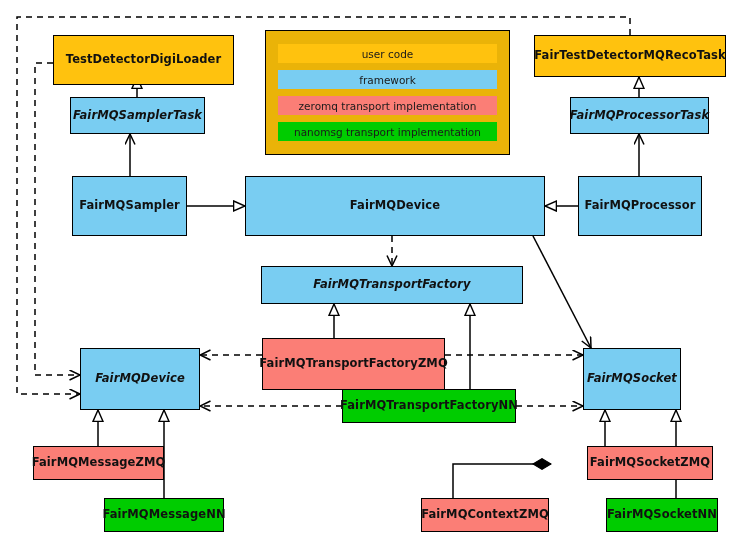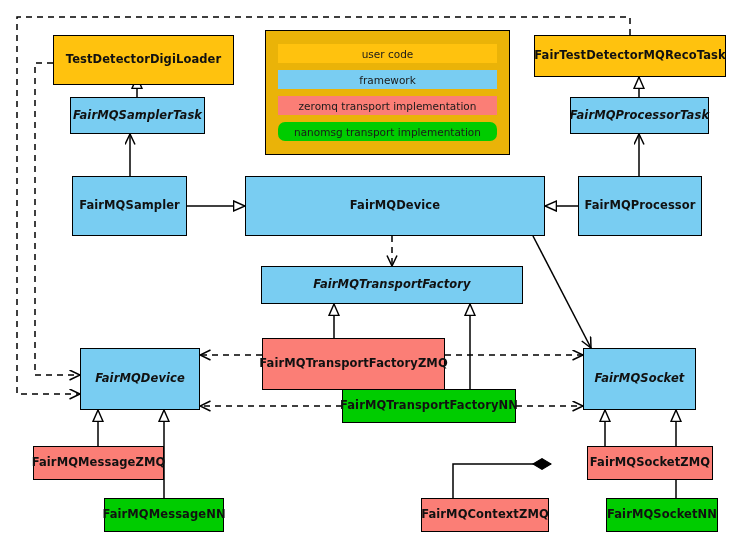--- a/index.html
+++ b/index.html
@@ -109,28 +109,28 @@
       <div class="node" style="left: 534px; top: 35px; width: 192px; height: 42px; background: rgb(255, 194, 14);">FairTestDetectorMQRecoTask</div>
       <div class="node abstract" style="left: 70px; top: 97px; width: 135px; height: 37px; background: rgb(121, 205, 242);">FairMQSamplerTask</div>
       <div class="node abstract" style="left: 570px; top: 97px; width: 139px; height: 37px; background: rgb(121, 205, 242);">FairMQProcessorTask</div>
       <div class="node" style="left: 72px; top: 176px; width: 115px; height: 60px; background: rgb(121, 205, 242);">FairMQSampler</div>
       <div class="node" style="left: 245px; top: 176px; width: 300px; height: 60px; background: rgb(121, 205, 242);">FairMQDevice</div>
       <div class="node" style="left: 578px; top: 176px; width: 124px; height: 60px; background: rgb(121, 205, 242);">FairMQProcessor</div>
       <div class="node abstract" style="left: 261px; top: 266px; width: 262px; height: 38px; background: rgb(121, 205, 242);">FairMQTransportFactory</div>
       <div class="node" style="left: 262px; top: 338px; width: 183px; height: 52px; background: rgb(251, 126, 118);">FairMQTransportFactoryZMQ</div>
       <div class="node" style="left: 342px; top: 389px; width: 174px; height: 34px; background: rgb(0, 204, 0);">FairMQTransportFactoryNN</div>
       <div class="node abstract" style="left: 80px; top: 348px; width: 120px; height: 62px; background: rgb(121, 205, 242);">FairMQDevice</div>
-      <div class="node abstract" style="left: 583px; top: 348px; width: 113px; height: 62px; background: rgb(121, 205, 242);">FairMQSocket</div>
+      <div class="node abstract" style="left: 583px; top: 348px; width: 98px; height: 62px; background: rgb(121, 205, 242);">FairMQSocket</div>
       <div class="node" style="left: 33px; top: 446px; width: 131px; height: 34px; background: rgb(251, 126, 118);">FairMQMessageZMQ</div>
       <div class="node" style="left: 104px; top: 498px; width: 120px; height: 34px; background: rgb(0, 204, 0);">FairMQMessageNN</div>
       <div class="node" style="left: 551px; top: 446px; width: 126px; height: 34px; background: rgb(251, 126, 118); margin-left: 36px;">FairMQSocketZMQ</div>
       <div class="node" style="left: 606px; top: 498px; width: 112px; height: 34px; background: rgb(0, 204, 0);">FairMQSocketNN</div>
       <div class="node" style="left: 389px; top: 498px; width: 128px; height: 34px; background: rgb(251, 126, 118); margin-left: 32px;">FairMQContextZMQ</div>
     </div>
 
   <div class="legend" id="legend" style="left:265px;top:30px;width:245px;height:125px;">
       <div class="legend-row" style="background: rgb(255, 194, 14);">user code</div>
       <div class="legend-row" style="background: rgb(121, 205, 242);">framework</div>
       <div class="legend-row" style="background: rgb(251, 126, 118);">zeromq transport implementation</div>
-      <div class="legend-row" style="background: rgb(0, 204, 0); border-radius: 7px;">nanomsg transport implementation</div>
+      <div class="legend-row" style="background: rgb(0, 204, 0);">nanomsg transport implementation</div>
     </div>
 
 </div>
 
 </body></html>

